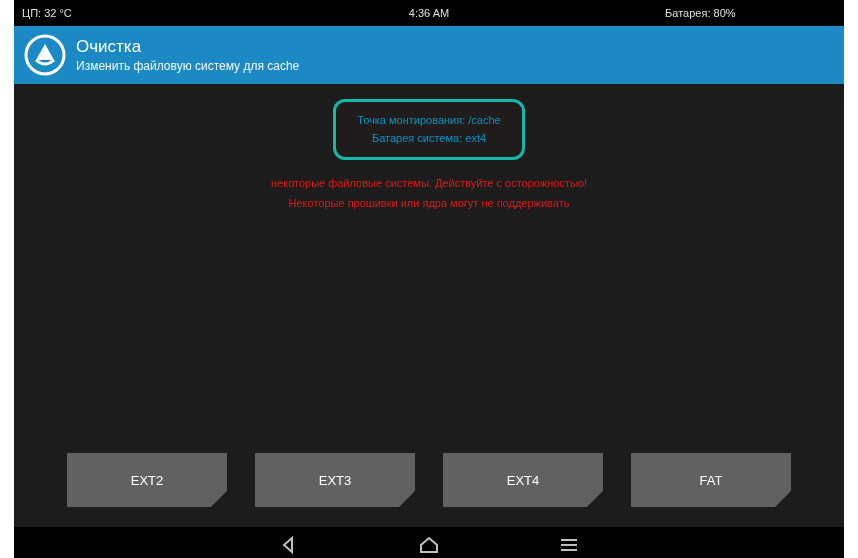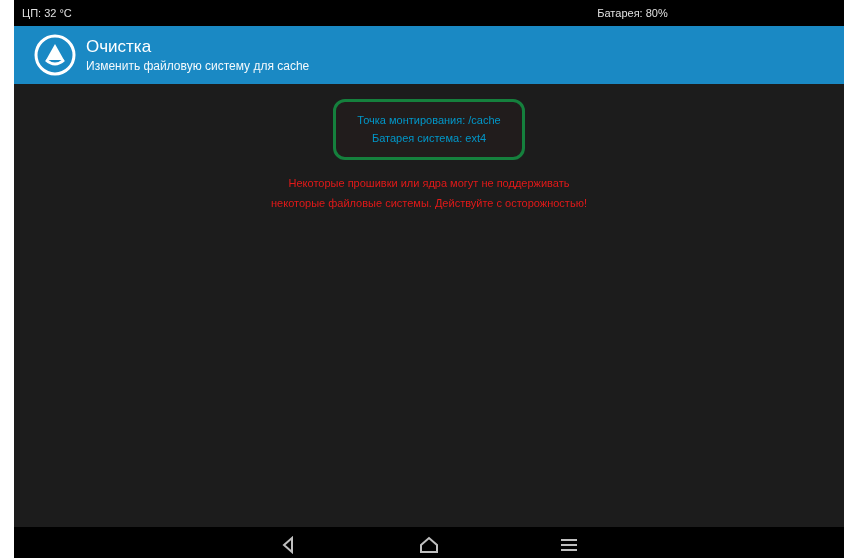--- a/index.html
+++ b/index.html
@@ -2,45 +2,46 @@
 <html><head>
 <meta charset="utf-8">
 <style>
   * { margin: 0; padding: 0; box-sizing: border-box; }
   html, body { width: 858px; height: 558px; background: #fff; font-family: Arial, Helvetica, sans-serif; overflow: hidden; }
   .frame { position: absolute; left: 14px; top: 0; width: 830px; height: 558px; background: #000; }
   .statusbar { height: 26px; background: #000; color: #e0e0e0; display: flex; align-items: center; font-size: 11px; padding: 0 8px; }
   .status-left { flex: 1; text-align: left; }
   .status-center { flex: 1; text-align: center; }
   .status-right { flex: 1; text-align: center; }
-  .header { background: #1a89c4; height: 58px; display: flex; align-items: center; padding: 0 20px; }
+  .header { background: #1a89c4; height: 58px; display: flex; align-items: center; padding: 0 10px; }
   .header-icon svg { display: block; }
   .header-text { margin-left: 10px; color: #fff; }
   .header-title { font-size: 17px; font-weight: 500; margin-bottom: 2px; }
   .header-sub { font-size: 12px; opacity: .95; }
   .content { background: #1c1c1c; height: 443px; position: relative; }
-  .infobox { position: absolute; left: 50%; top: 15px; transform: translateX(-50%); width: 192px; padding: 10px 6px; text-align: center; border: 3px solid #15803d; border-radius: 12px; background: rgba(196,17,17,0.03); }
+  .infobox { position: absolute; left: 50%; top: 15px; transform: translateX(-50%); width: 192px; padding: 10px 6px; text-align: center; border: 3px solid #14b8a6; border-radius: 12px; background: rgba(196,17,17,0.03); }
   .infobox .line { color: #0097c9; font-size: 11px; line-height: 1.6; }
   .warn { position: absolute; left: 0; right: 0; top: 90px; text-align: center; color: #e11919; font-size: 11px; line-height: 1.8; }
   .grid { position: absolute; left: 0; right: 0; bottom: 20px; display: flex; flex-direction: column; align-items: center; gap: 16px; }
   .row { display: flex; gap: 28px; justify-content: center; }
   .fsbtn { width: 160px; height: 54px; background: #616161; color: #fff; font-size: 13px; display: flex; align-items: center; justify-content: center; position: relative; cursor: pointer; user-select: none; clip-path: polygon(0 0, 100% 0, 100% calc(100% - 16px), calc(100% - 16px) 100%, 0 100%); }
   .hl { position: relative; }
   .hl::before { content: ""; position: absolute; left: -8px; top: -8px; right: -8px; bottom: -8px; border: 3px solid #c41111; border-radius: 12px; background: rgba(196,17,17,0.02); pointer-events: none; }
   .navbar { height: 35px; background: #000; display: flex; align-items: center; justify-content: center; gap: 120px; }
   .nav-icon { width: 20px; height: 20px; display: flex; align-items: center; justify-content: center; cursor: pointer; }
   .nav-icon svg { stroke: #bfbfbf; fill: none; stroke-width: 2; }
 </style>
 </head>
 <body>
 
 <div class="frame">
 
   <div class="statusbar">
     <div class="status-left">ЦП: 32 °C</div>
+    <div class="status-center">4:36 AM</div>
     <div class="status-right">Батарея: 80%</div>
   </div>
 
   <div class="header">
     <span class="header-icon">
       <svg width="42" height="42" viewBox="0 0 42 42">
         <circle cx="21" cy="21" r="19" fill="none" stroke="#ffffff" stroke-width="3"></circle>
         <path d="M12 26 L21 10 L30 26 Z" fill="#ffffff"></path>
         <path d="M12 26 Q21 34 30 26" fill="none" stroke="#ffffff" stroke-width="3"></path>
       </svg>
@@ -52,25 +53,31 @@
   </div>
 
   <div class="content">
 
     <div class="infobox">
       <div class="line">Точка монтирования: /cache</div>
       <div class="line">Батарея система: ext4</div>
     </div>
 
     <div class="warn">
+      <div>некоторые файловые системы. Действуйте с осторожностью!</div>
       <div>Некоторые прошивки или ядра могут не поддерживать</div>
-      <div>некоторые файловые системы. Действуйте с осторожностью!</div>
     </div>
 
     <div class="grid">
+      <div class="row">
+        <div class="fsbtn">EXT2</div>
+        <div class="fsbtn">EXT3</div>
+        <div class="fsbtn">EXT4</div>
+        <div class="fsbtn">FAT</div>
+      </div>
     </div>
 
   </div>
 
   <div class="navbar">
     <div class="nav-icon">
       <svg width="18" height="18" viewBox="0 0 18 18">
           <path d="M12 2 L4 9 L12 16 Z" stroke="#bfbfbf" fill="none"></path>
         </svg>
     </div>

